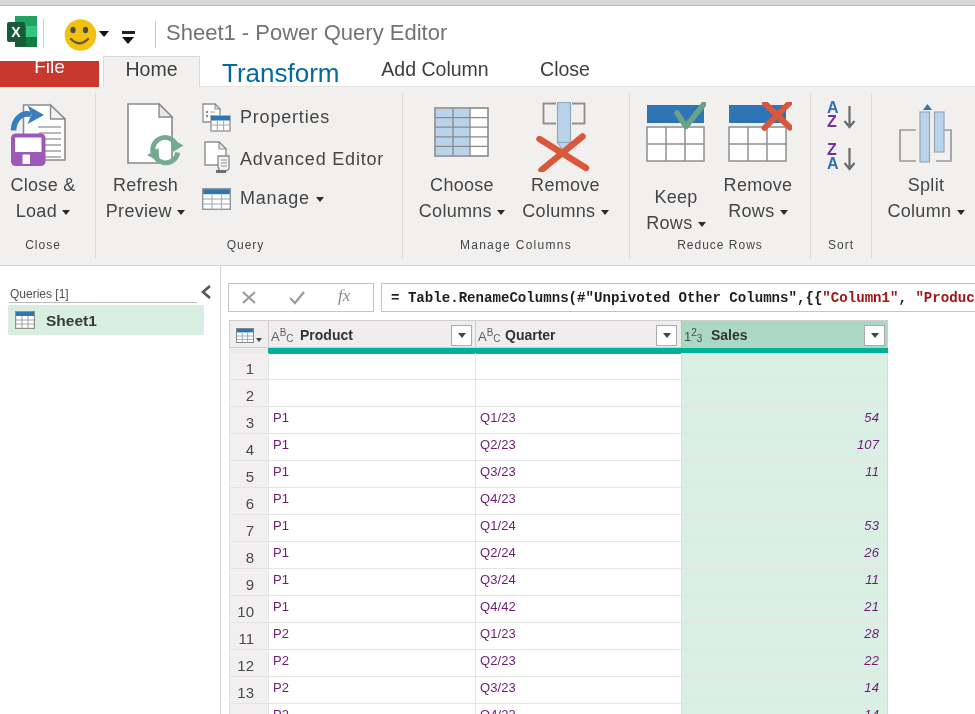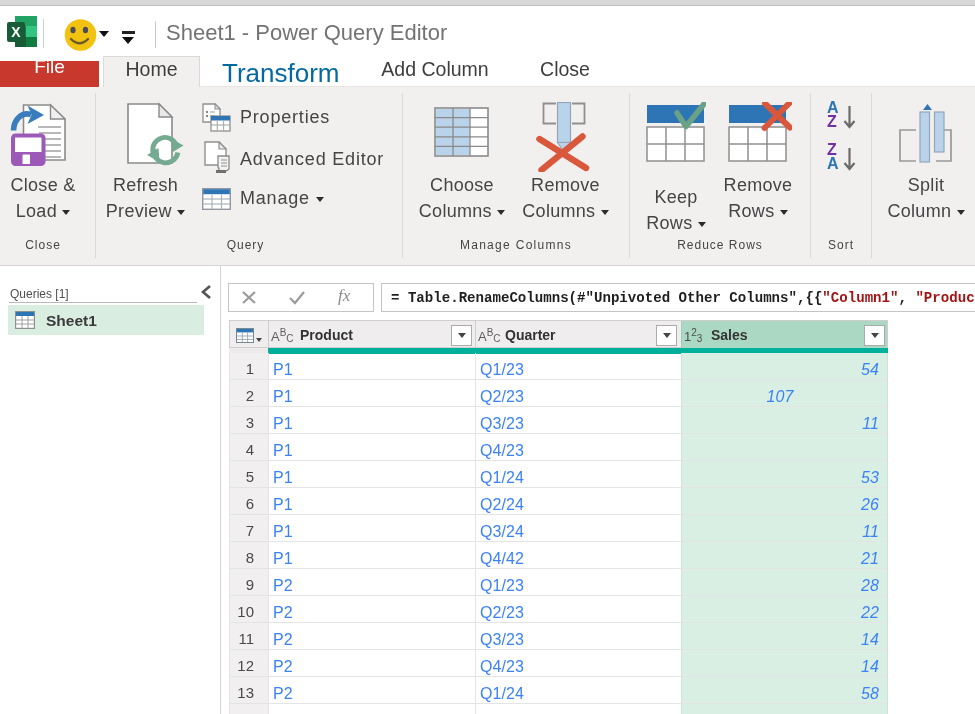--- a/index.html
+++ b/index.html
@@ -5,21 +5,21 @@
   html,body{margin:0;padding:0;}
   body{width:975px;height:714px;overflow:hidden;font-family:"Liberation Sans",sans-serif;background:#fff;position:relative;}
   .abs{position:absolute;}
   #stage{position:absolute;left:0;top:0;width:975px;height:714px;overflow:hidden;background:#fff;}
   .ribbonlbl{color:#454545;font-size:18px;letter-spacing:0.3px;text-align:center;line-height:26px;}
   .grplbl{color:#454545;font-size:12px;letter-spacing:1px;text-align:center;}
   .sep{background:#dcd9d8;width:1px;}
   .caret{display:inline-block;width:0;height:0;border-left:4px solid transparent;border-right:4px solid transparent;border-top:5px solid #2b2b2b;vertical-align:2px;}
   .fbtn{position:absolute;width:21px;height:21px;background:#fff;border:1px solid #ababab;box-sizing:border-box;text-align:center;}
   .fbtn .c{display:block;margin:7px auto 0;width:0;height:0;border-left:4px solid transparent;border-right:4px solid transparent;border-top:5px solid #444;}
-  .cell{position:absolute;font-size:16px;letter-spacing:0.1px;color:#3b82f6;line-height:27px;white-space:nowrap;}
+  .cell{position:absolute;font-size:13px;letter-spacing:0.1px;color:#701a75;line-height:27px;white-space:nowrap;margin-top:48px;}
   .rownum{position:absolute;font-size:15px;color:#4a4a4a;line-height:27px;text-align:right;}
 </style>
 </head>
 <body>
 <div id="stage">
 
   <div class="abs" style="left:0;top:0;width:975px;height:5px;background:#d8d8d8;border-bottom:1px solid #bdbdbd;"></div>
 
   <div class="abs" style="left:0;top:6px;width:975px;height:46px;background:#fff;"></div>
 
@@ -291,21 +291,21 @@
       <div class="abs" style="left:452px;top:0;width:206px;height:361px;background:#d9efe3;"></div>
       <div class="abs" style="left:0;top:26px;width:659px;height:1px;background:#e4e4e4;"></div>
       <div class="rownum" style="left:0;top:2px;width:25px;">1</div>
       <div class="cell" style="left:44px;top:3px;">P1</div>
       <div class="cell" style="left:251px;top:3px;">Q1/23</div>
       <div class="cell" style="left:452px;top:3px;width:198px;text-align:right;font-style:italic;">54</div>
       <div class="abs" style="left:0;top:53px;width:659px;height:1px;background:#e4e4e4;"></div>
       <div class="rownum" style="left:0;top:29px;width:25px;">2</div>
       <div class="cell" style="left:44px;top:30px;">P1</div>
       <div class="cell" style="left:251px;top:30px;">Q2/23</div>
-      <div class="cell" style="left:452px;top:30px;width:198px;text-align:center;font-style:italic;">107</div>
+      <div class="cell" style="left:452px;top:30px;width:198px;text-align:right;font-style:italic;">107</div>
       <div class="abs" style="left:0;top:80px;width:659px;height:1px;background:#e4e4e4;"></div>
       <div class="rownum" style="left:0;top:56px;width:25px;">3</div>
       <div class="cell" style="left:44px;top:57px;">P1</div>
       <div class="cell" style="left:251px;top:57px;">Q3/23</div>
       <div class="cell" style="left:452px;top:57px;width:198px;text-align:right;font-style:italic;">11</div>
       <div class="abs" style="left:0;top:107px;width:659px;height:1px;background:#e4e4e4;"></div>
       <div class="rownum" style="left:0;top:83px;width:25px;">4</div>
       <div class="cell" style="left:44px;top:84px;">P1</div>
       <div class="cell" style="left:251px;top:84px;">Q4/23</div>
       <div class="abs" style="left:0;top:134px;width:659px;height:1px;background:#e4e4e4;"></div>

